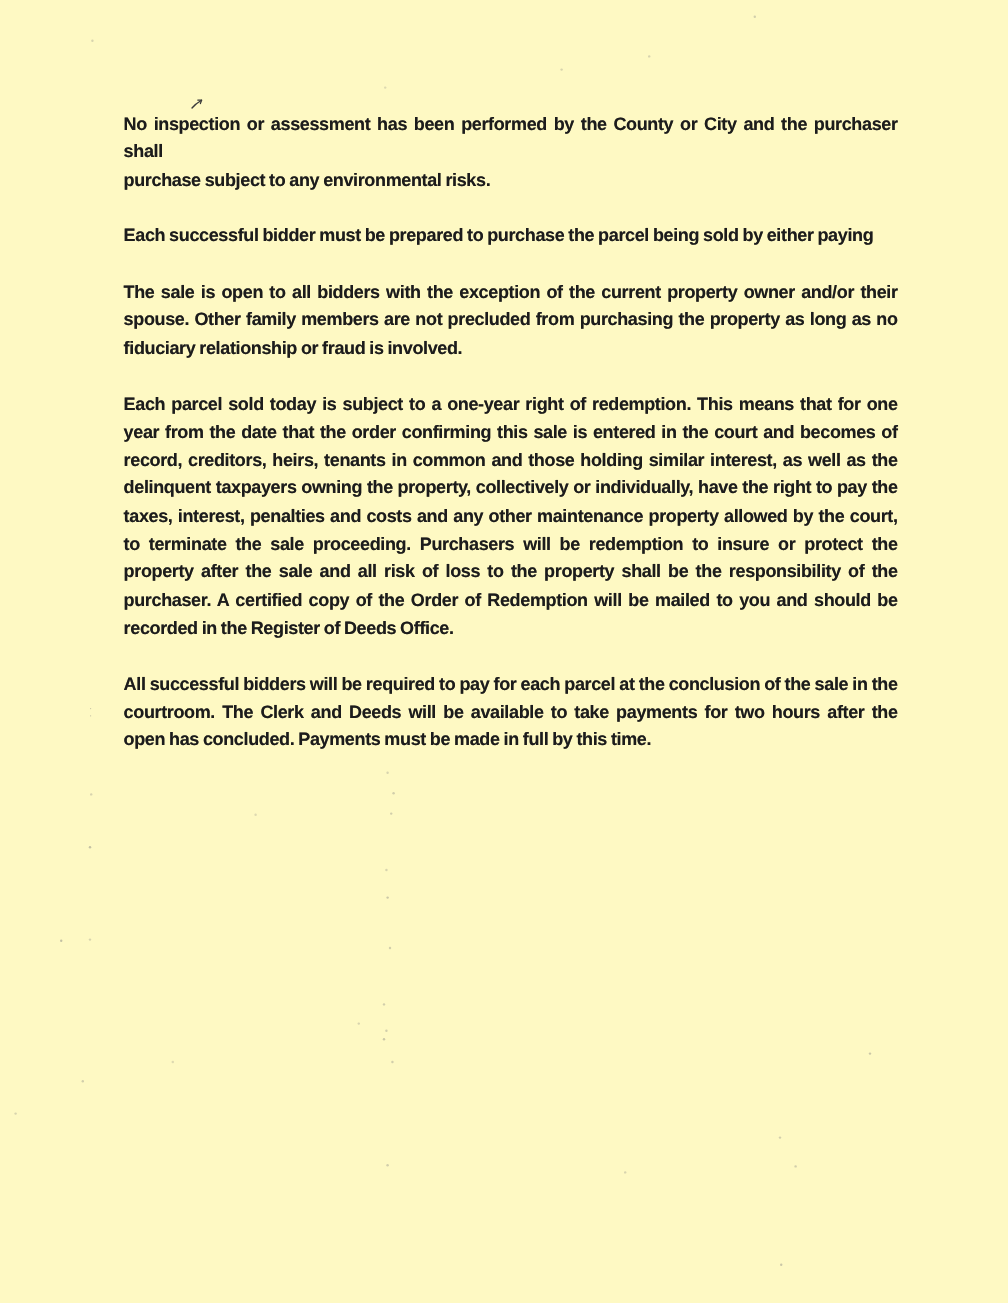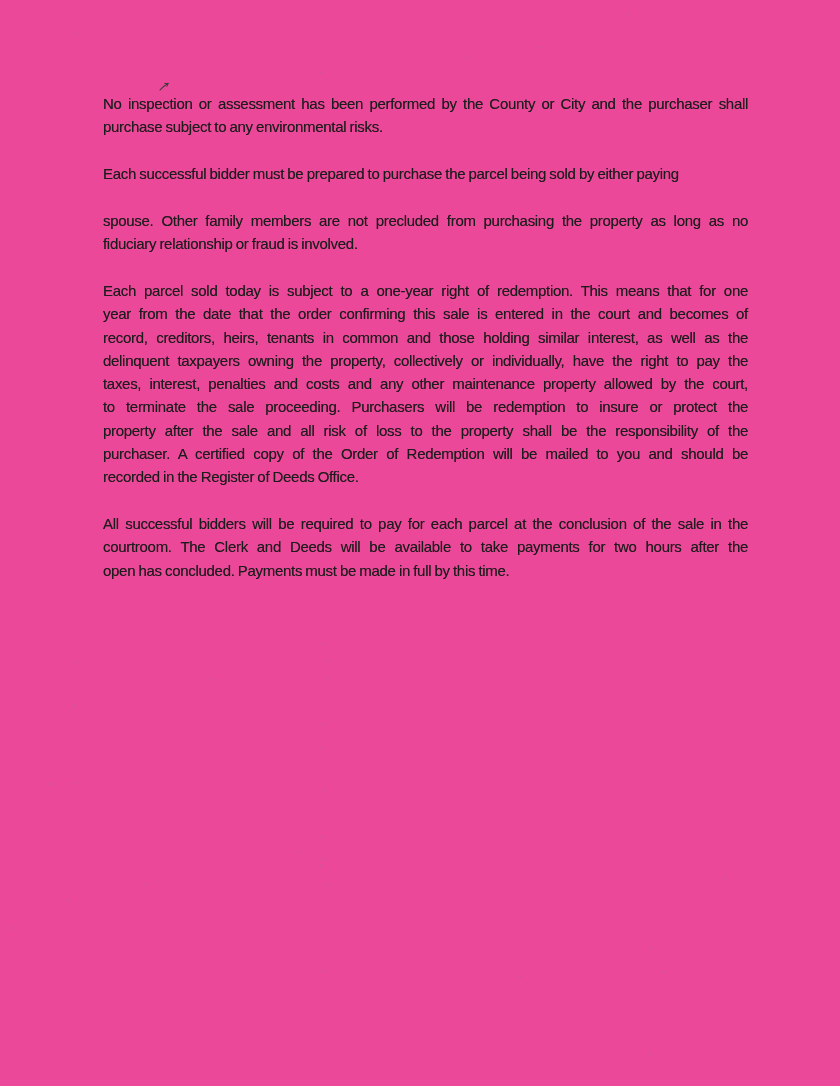--- a/index.html
+++ b/index.html
@@ -5,23 +5,24 @@
   html, body {
     margin: 0;
     padding: 0;
     background: #e8e8e8;
   }
   .page {
     position: relative;
     width: 840px;
     height: 1086px;
     margin: 0 auto;
-    background: #ec4899;
+    background: #fef9c3;
     overflow: hidden;
     font-family: "Liberation Sans", "DejaVu Sans", sans-serif;
+    font-weight: bold;
   }
   .text-block {
     position: absolute;
     left: 103px;
     top: 92px;
     width: 645px;
     color: #1c1c1c;
     font-size: 15px;
     line-height: 23.3px;
     letter-spacing: -0.3px;
@@ -71,20 +72,21 @@
   <div class="text-block" style="color: rgb(28, 28, 28);">
 
   <div class="paragraph">
         <div class="line">No inspection or assessment has been performed by the County or City and the purchaser shall</div>
         <div class="line">purchase subject to any environmental risks.</div>
       </div>
       <div class="paragraph">
         <div class="line">Each successful bidder must be prepared to purchase the parcel being sold by either paying</div>
       </div>
       <div class="paragraph">
+        <div class="line">The sale is open to all bidders with the exception of the current property owner and/or their</div>
         <div class="line">spouse.  Other family members are not precluded from purchasing the property as long as no</div>
         <div class="line">fiduciary relationship or fraud is involved.</div>
       </div>
       <div class="paragraph">
         <div class="line">Each parcel sold today is subject to a one-year right of redemption.  This means that for one</div>
         <div class="line">year from the date that the order confirming this sale is entered in the court and becomes of</div>
         <div class="line">record, creditors, heirs, tenants in common and those holding similar interest, as well as the</div>
         <div class="line">delinquent taxpayers owning the property, collectively or individually, have the right to pay the</div>
         <div class="line">taxes, interest, penalties and costs and any other maintenance property allowed by the court,</div>
         <div class="line">to terminate the sale proceeding.  Purchasers will be redemption to insure or protect the</div>

